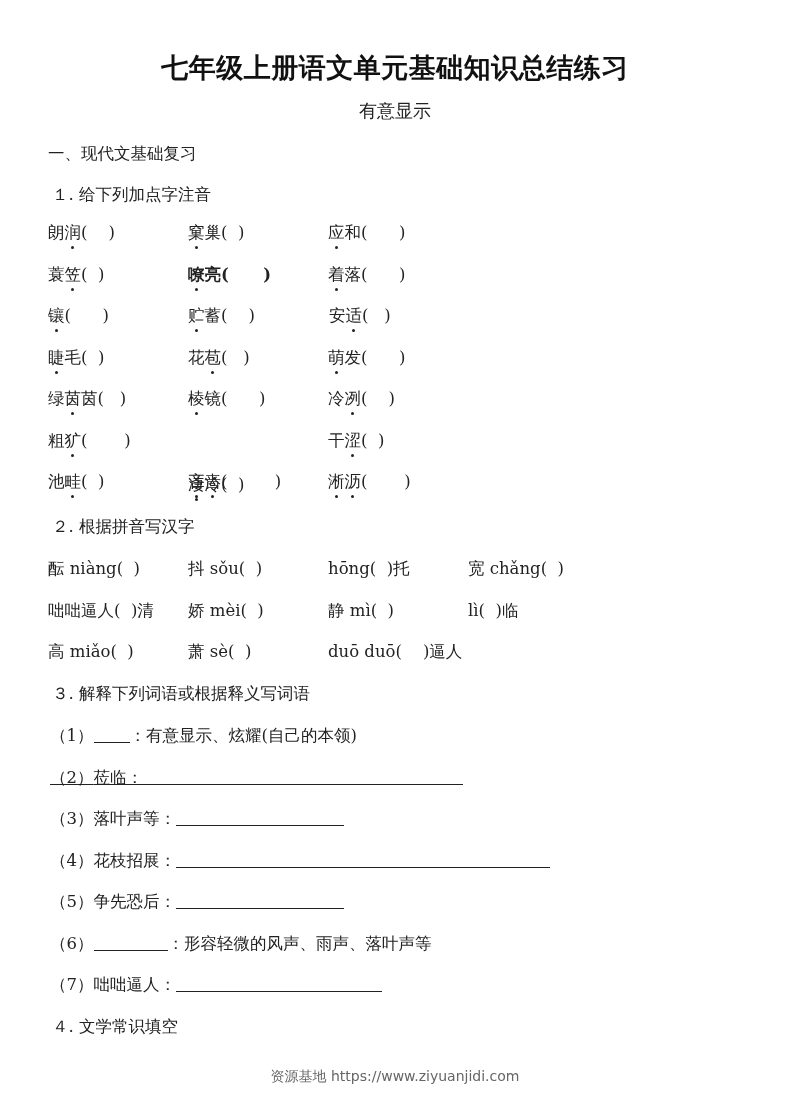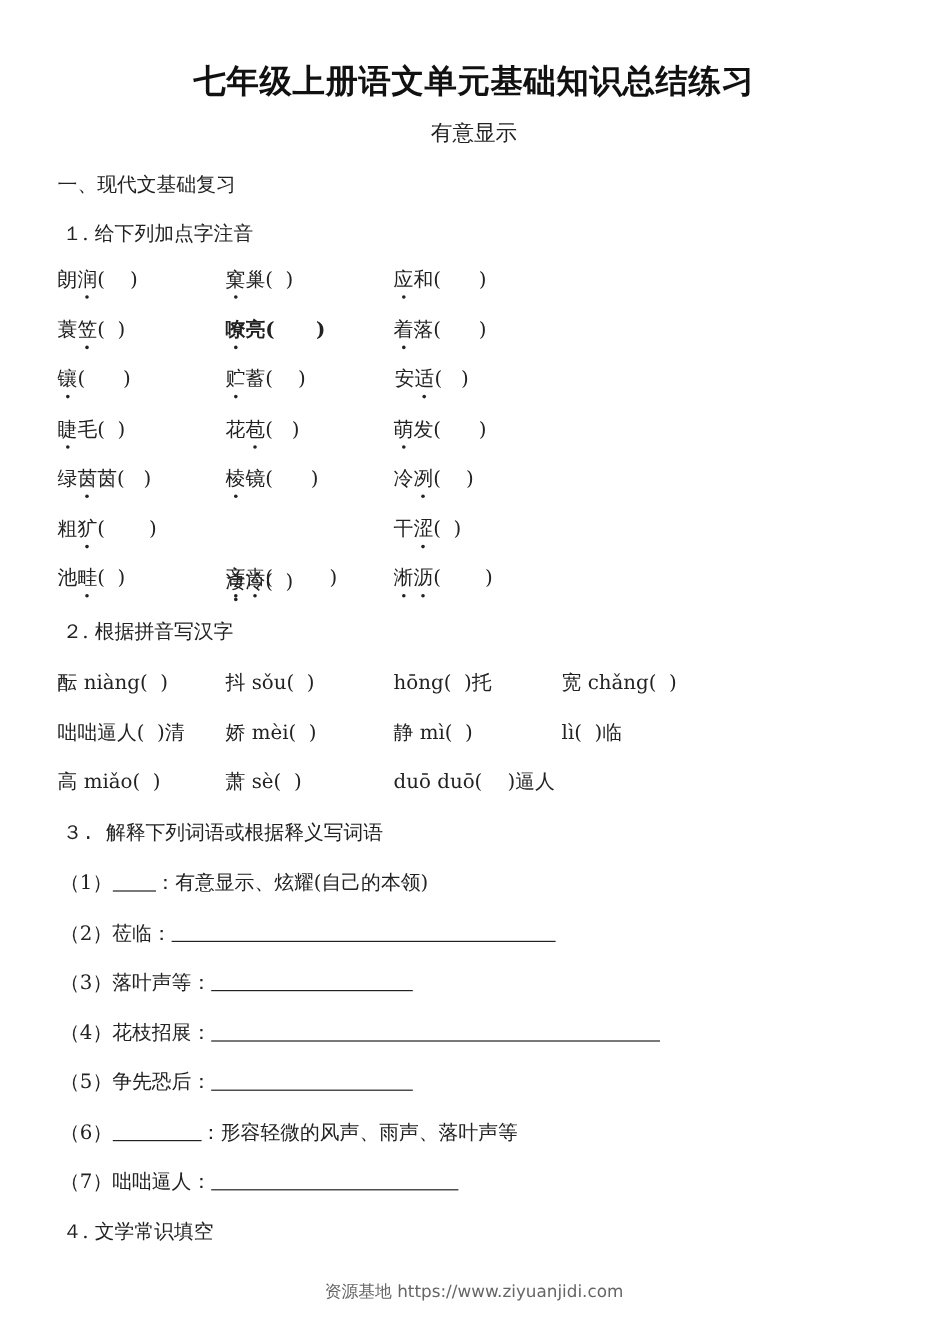--- a/index.html
+++ b/index.html
@@ -71,24 +71,24 @@
     <div class="item" style="top: 558px; left: 468px; white-space: pre;">宽 chǎng(  )</div>
     <div class="item" style="top: 599.5px; left: 48px; white-space: pre;">咄咄逼人(  )清</div>
     <div class="item" style="top: 599.5px; left: 188px; white-space: pre;">娇 mèi(  )</div>
     <div class="item" style="top: 599.5px; left: 328px; white-space: pre;">静 mì(  )</div>
     <div class="item" style="top: 599.5px; left: 468px; white-space: pre;">lì(  )临</div>
     <div class="item" style="top: 641px; left: 48px; white-space: pre;">高 miǎo(  )</div>
     <div class="item" style="top: 641px; left: 188px; white-space: pre;">萧 sè(  )</div>
     <div class="item" style="top: 641px; left: 328px; white-space: pre;">duō duō(    )逼人</div>
   </div>
 
-<div class="line" style="top:683px;left:52px;font-family:Liberation Mono, monospace;">３. 解释下列词语或根据释义写词语</div>
+<div class="line" style="top:683px;left:52px;">３. 解释下列词语或根据释义写词语</div>
 <div id="q3">
     <div class="item" style="top: 725px; left: 50px;"><span>（1）</span><span class="blank" style="width: 36px;"></span><span>：</span><span>有意显示、炫耀(自己的本领)</span></div>
-    <div class="item" style="top: 766.5px; left: 50px;"><span>（2）</span><span>莅临：</span><span class="blank" style="width: 320px;"></span></div>
+    <div class="item" style="top: 766.5px; left: 50px; text-decoration: underline;"><span>（2）</span><span>莅临：</span><span class="blank" style="width: 320px;"></span></div>
     <div class="item" style="top: 808px; left: 50px;"><span>（3）</span><span>落叶声等：</span><span class="blank" style="width: 168px;"></span></div>
     <div class="item" style="top: 849.5px; left: 50px;"><span>（4）</span><span>花枝招展：</span><span class="blank" style="width: 374px;"></span></div>
     <div class="item" style="top: 891px; left: 50px;"><span>（5）</span><span>争先恐后：</span><span class="blank" style="width: 168px;"></span></div>
     <div class="item" style="top: 932.5px; left: 50px;"><span>（6）</span><span class="blank" style="width: 74px;"></span><span>：</span><span>形容轻微的风声、雨声、落叶声等</span></div>
     <div class="item" style="top: 974px; left: 50px;"><span>（7）</span><span>咄咄逼人：</span><span class="blank" style="width: 206px;"></span></div>
   </div>
 
 <div class="line" style="top:1016px;left:52px;">４. 文学常识填空</div>
 
 <div class="footer">资源基地 https://www.ziyuanjidi.com</div>

